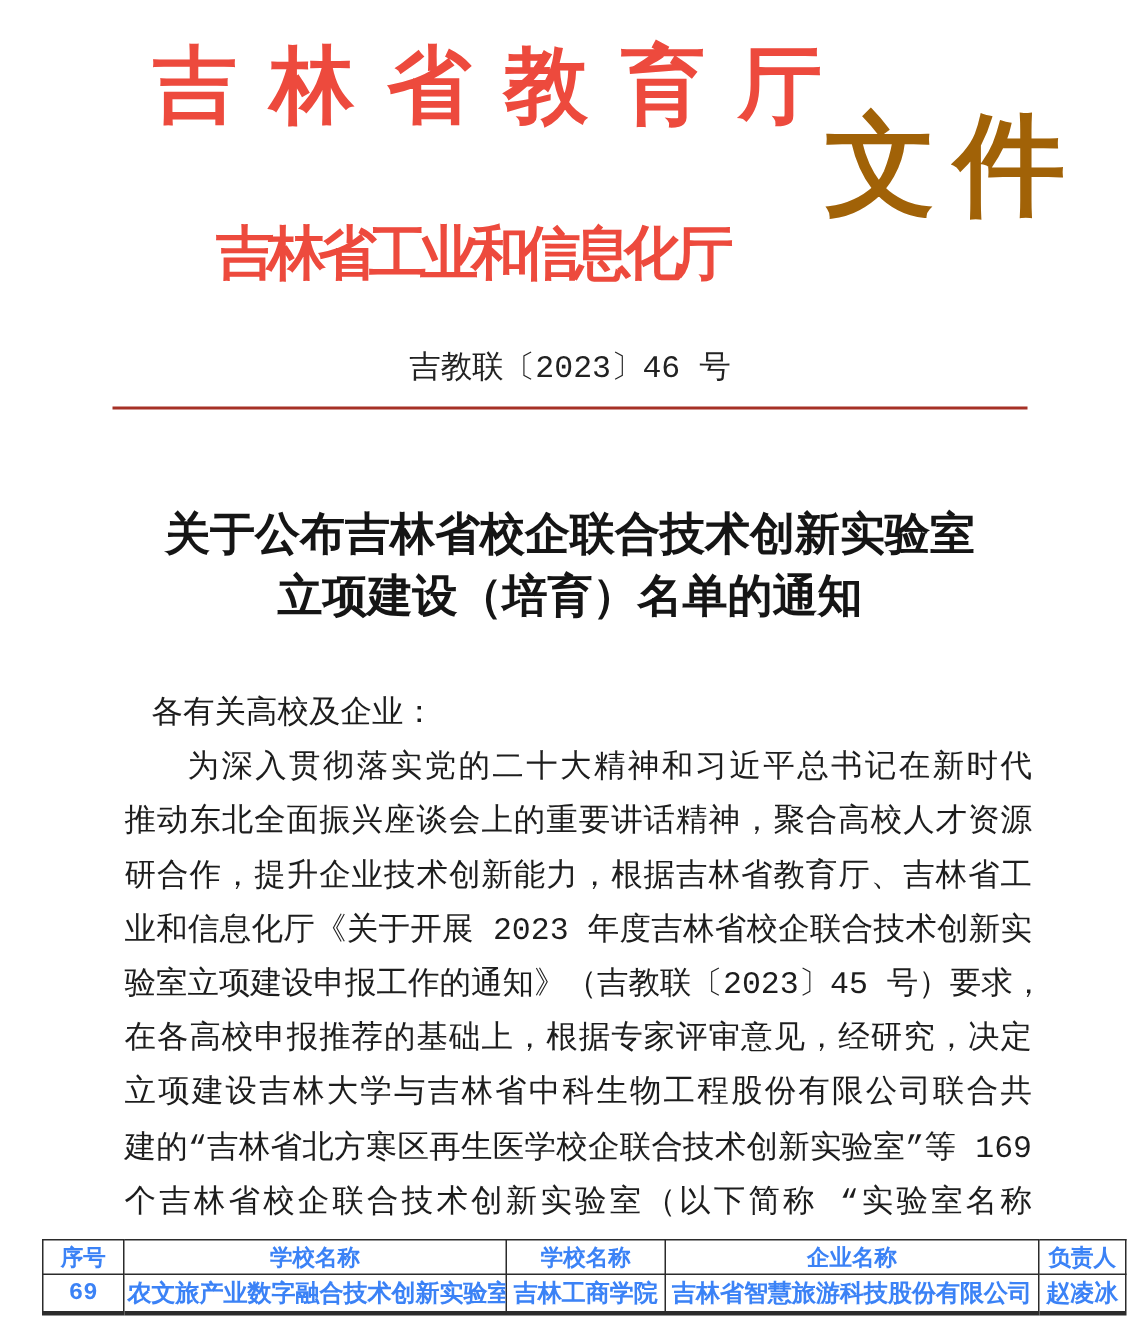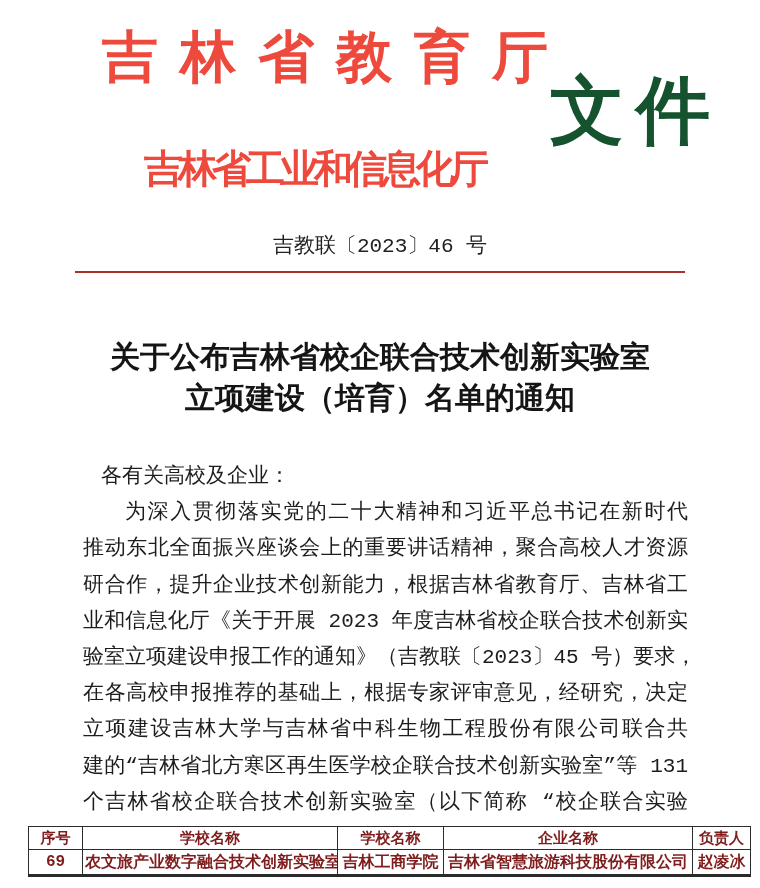--- a/index.html
+++ b/index.html
@@ -34,21 +34,21 @@
     white-space: nowrap;
   }
   .agency-line2 {
     font-size: 39px;
     line-height: 60px;
     letter-spacing: -5px;
     white-space: nowrap;
     margin-top: 46px;
   }
   .doc-type {
-    color: #14532d;
+    color: #a16207;
     font-weight: bold;
     font-size: 74px;
     line-height: 80px;
     letter-spacing: 12px;
     white-space: nowrap;
     margin-left: 2px;
     margin-top: 4px;
   }
 
   
@@ -96,21 +96,21 @@
   }
   .body-text .indent { text-indent: 2em; }
 
   
   .appendix-table {
     margin: 5px 0 0 28px;
     width: 722px;
     border-collapse: collapse;
     table-layout: fixed;
     font-weight: bold;
-    color: #7f1d1d;
+    color: #3b82f6;
   }
   .appendix-table th, .appendix-table td {
     border: 1.5px solid #2b2b2b;
     text-align: center;
     vertical-align: middle;
     padding: 0 2px;
     overflow: hidden;
     white-space: nowrap;
   }
   .appendix-table th {
@@ -148,22 +148,22 @@
 
   <div class="body-text">
     <div class="line salutation">各有关高校及企业：</div>
     <div class="line indent">为深入贯彻落实党的二十大精神和习近平总书记在新时代</div>
     <div class="line">推动东北全面振兴座谈会上的重要讲话精神，聚合高校人才资源</div>
     <div class="line">研合作，提升企业技术创新能力，根据吉林省教育厅、吉林省工</div>
     <div class="line">业和信息化厅《关于开展 2023 年度吉林省校企联合技术创新实</div>
     <div class="line">验室立项建设申报工作的通知》（吉教联〔2023〕45 号）要求，</div>
     <div class="line">在各高校申报推荐的基础上，根据专家评审意见，经研究，决定</div>
     <div class="line">立项建设吉林大学与吉林省中科生物工程股份有限公司联合共</div>
-    <div class="line">建的“吉林省北方寒区再生医学校企联合技术创新实验室”等 131</div>
-    <div class="line">个吉林省校企联合技术创新实验室（以下简称 “校企联合实验</div>
+    <div class="line">建的“吉林省北方寒区再生医学校企联合技术创新实验室”等 169</div>
+    <div class="line">个吉林省校企联合技术创新实验室（以下简称 “实验室名称</div>
   </div>
 
   <table class="appendix-table">
     <colgroup>
       <col style="width:54px">
       <col style="width:255px">
       <col style="width:106px">
       <col style="width:249px">
       <col style="width:58px">
     </colgroup>

